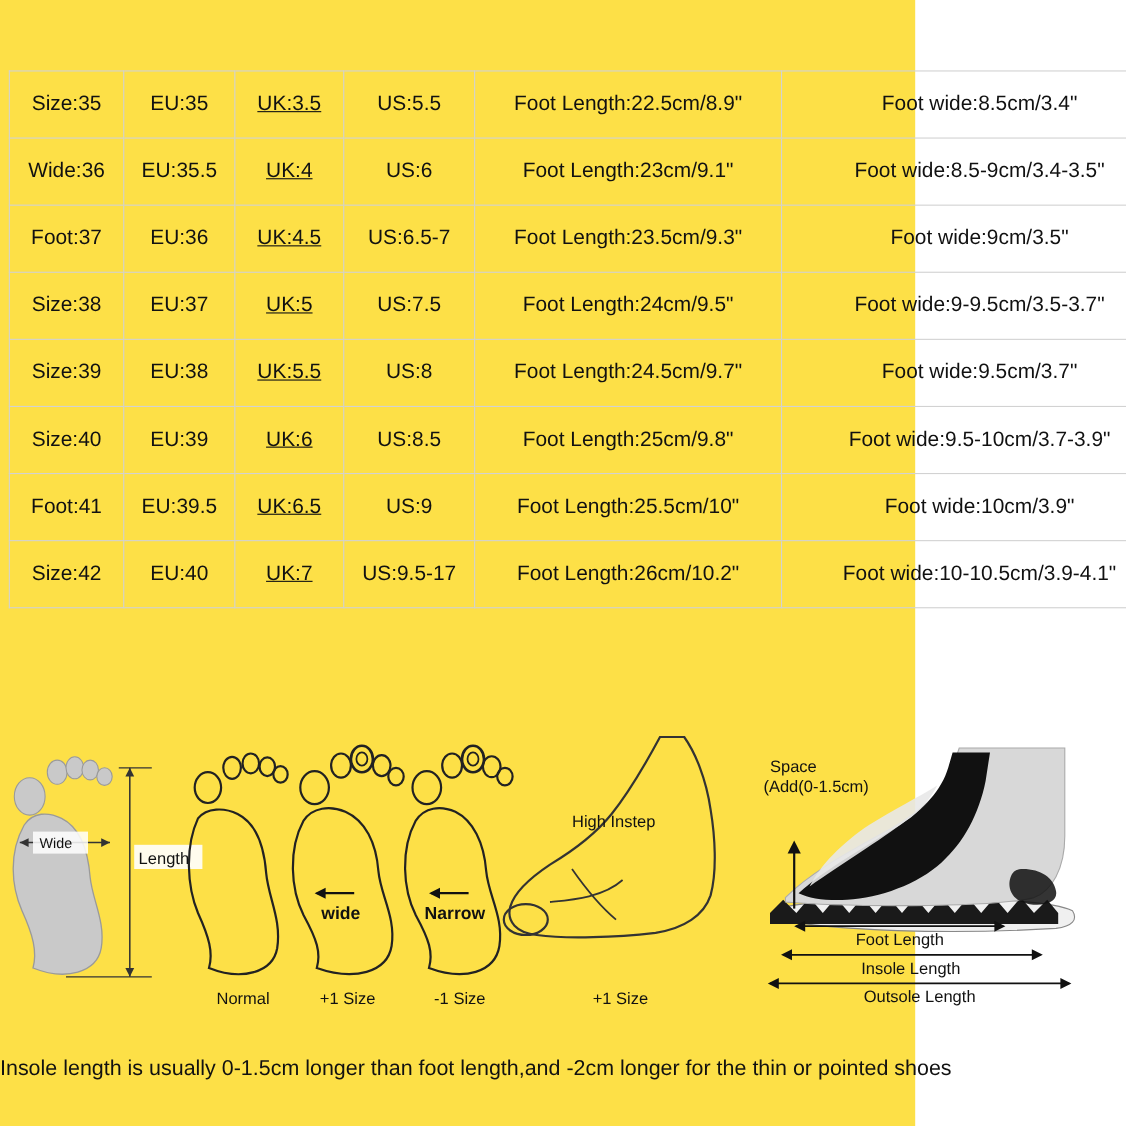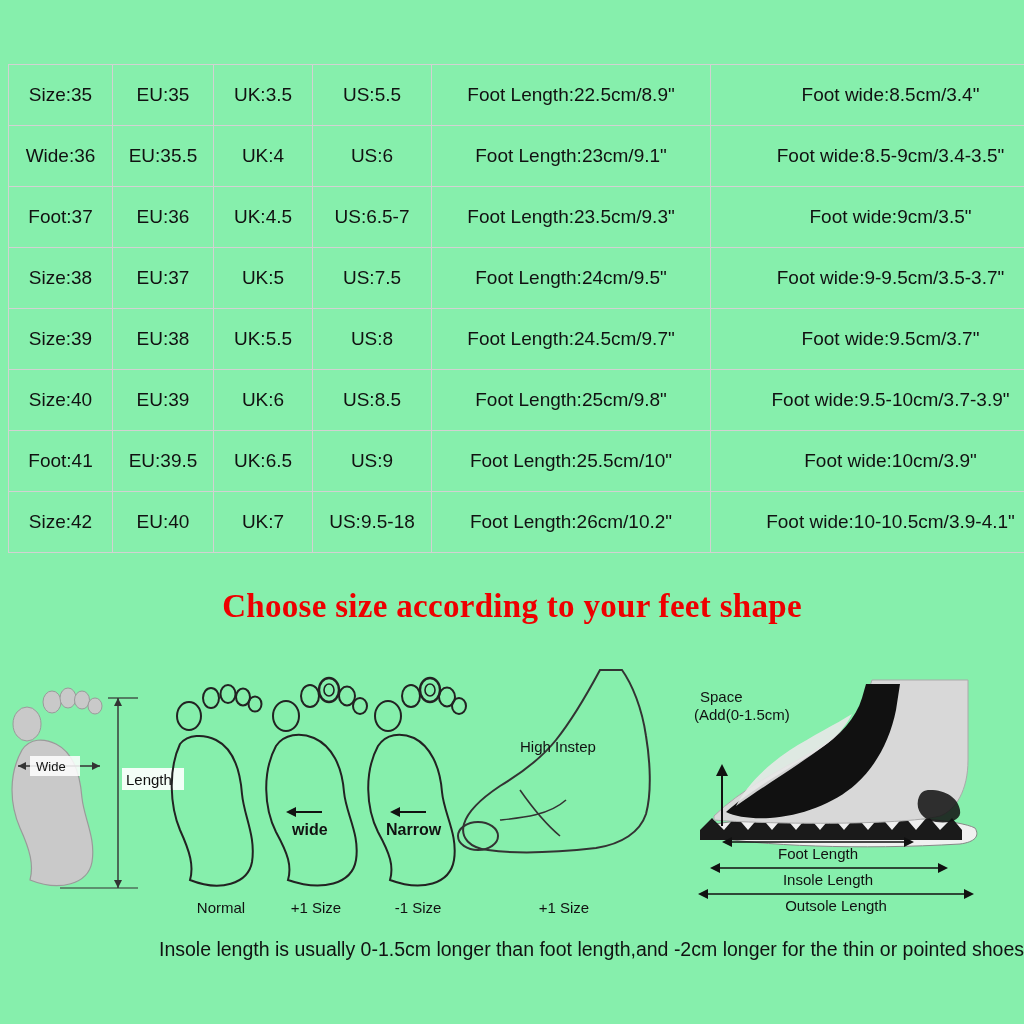--- a/index.html
+++ b/index.html
@@ -9,23 +9,23 @@
   }
   body {
     width: 1024px;
     height: 1024px;
     font-family: "Liberation Sans", sans-serif;
     color: #000;
     overflow: hidden;
   }
   .page {
     position: relative;
-    width: 1024px;
+    width: 832px;
     height: 1024px;
-    background: #86efac;
+    background: #fde047;
   }
 
   
   .table-wrap {
     position: absolute;
     left: 8px;
     top: 64px;
     width: 1008px;
   }
   table.size-table {
@@ -39,21 +39,21 @@
     text-align: center;
     vertical-align: middle;
     font-size: 19px;
     color: #111;
     padding: 0 4px;
     white-space: nowrap;
     overflow: hidden;
   }
   .col-size  { width: 95px; }
   .col-eu    { width: 92px; margin-left: 18px; }
-  .col-uk    { width: 90px; }
+  .col-uk    { width: 90px; text-decoration: underline; }
   .col-us    { width: 110px; }
   .col-len   { width: 270px; }
   .col-wide  { width: 351px; }
 
   
   .heading {
     position: absolute;
     left: 0;
     top: 588px;
     width: 1024px;
@@ -71,23 +71,23 @@
     left: 0;
     top: 640px;
     width: 1024px;
     height: 280px;
   }
   .illus svg { display: block; }
 
   .footnote {
     position: absolute;
     left: 0;
-    top: 938px;
-    width: 1024px;
-    text-align: right;
+    top: 960px;
+    width: 1024px;
+    text-align: left;
     font-size: 19.5px;
     color: #111;
   }
 
   .lbl { font-size: 15px; fill: #111; font-family: "Liberation Sans", sans-serif; }
   .lbl-b { font-size: 16px; fill: #111; font-weight: bold; font-family: "Liberation Sans", sans-serif; }
   .lbl-s { font-size: 13px; fill: #111; font-family: "Liberation Sans", sans-serif; }
 </style>
 </head>
 <body>
@@ -150,29 +150,28 @@
           <td class="col-eu">EU:39.5</td>
           <td class="col-uk">UK:6.5</td>
           <td class="col-us">US:9</td>
           <td class="col-len">Foot Length:25.5cm/10"</td>
           <td class="col-wide">Foot wide:10cm/3.9"</td>
         </tr>
         <tr>
           <td class="col-size">Size:42</td>
           <td class="col-eu">EU:40</td>
           <td class="col-uk">UK:7</td>
-          <td class="col-us">US:9.5-18</td>
+          <td class="col-us">US:9.5-17</td>
           <td class="col-len">Foot Length:26cm/10.2"</td>
           <td class="col-wide">Foot wide:10-10.5cm/3.9-4.1"</td>
         </tr>
       </tbody>
     </table>
   </div>
 
-  <div class="heading">Choose size according to your feet shape</div>
 
   <div class="illus">
     <svg width="1024" height="280" viewBox="0 0 1024 280" xmlns="http://www.w3.org/2000/svg">
 
       <g>
 
         <path d="M22,110 C8,135 10,165 20,188 C30,210 34,225 30,240 C60,252 88,244 92,222 C96,198 84,178 82,158 C80,132 72,112 56,104 C44,98 30,98 22,110 Z" fill="#c9c9c9" stroke="#9a9a9a" stroke-width="1.2"></path>
 
         <ellipse cx="27" cy="84" rx="14" ry="17" fill="#c9c9c9" stroke="#9a9a9a" stroke-width="1"></ellipse>
         <ellipse cx="52" cy="62" rx="9" ry="11" fill="#c9c9c9" stroke="#9a9a9a" stroke-width="1"></ellipse>

